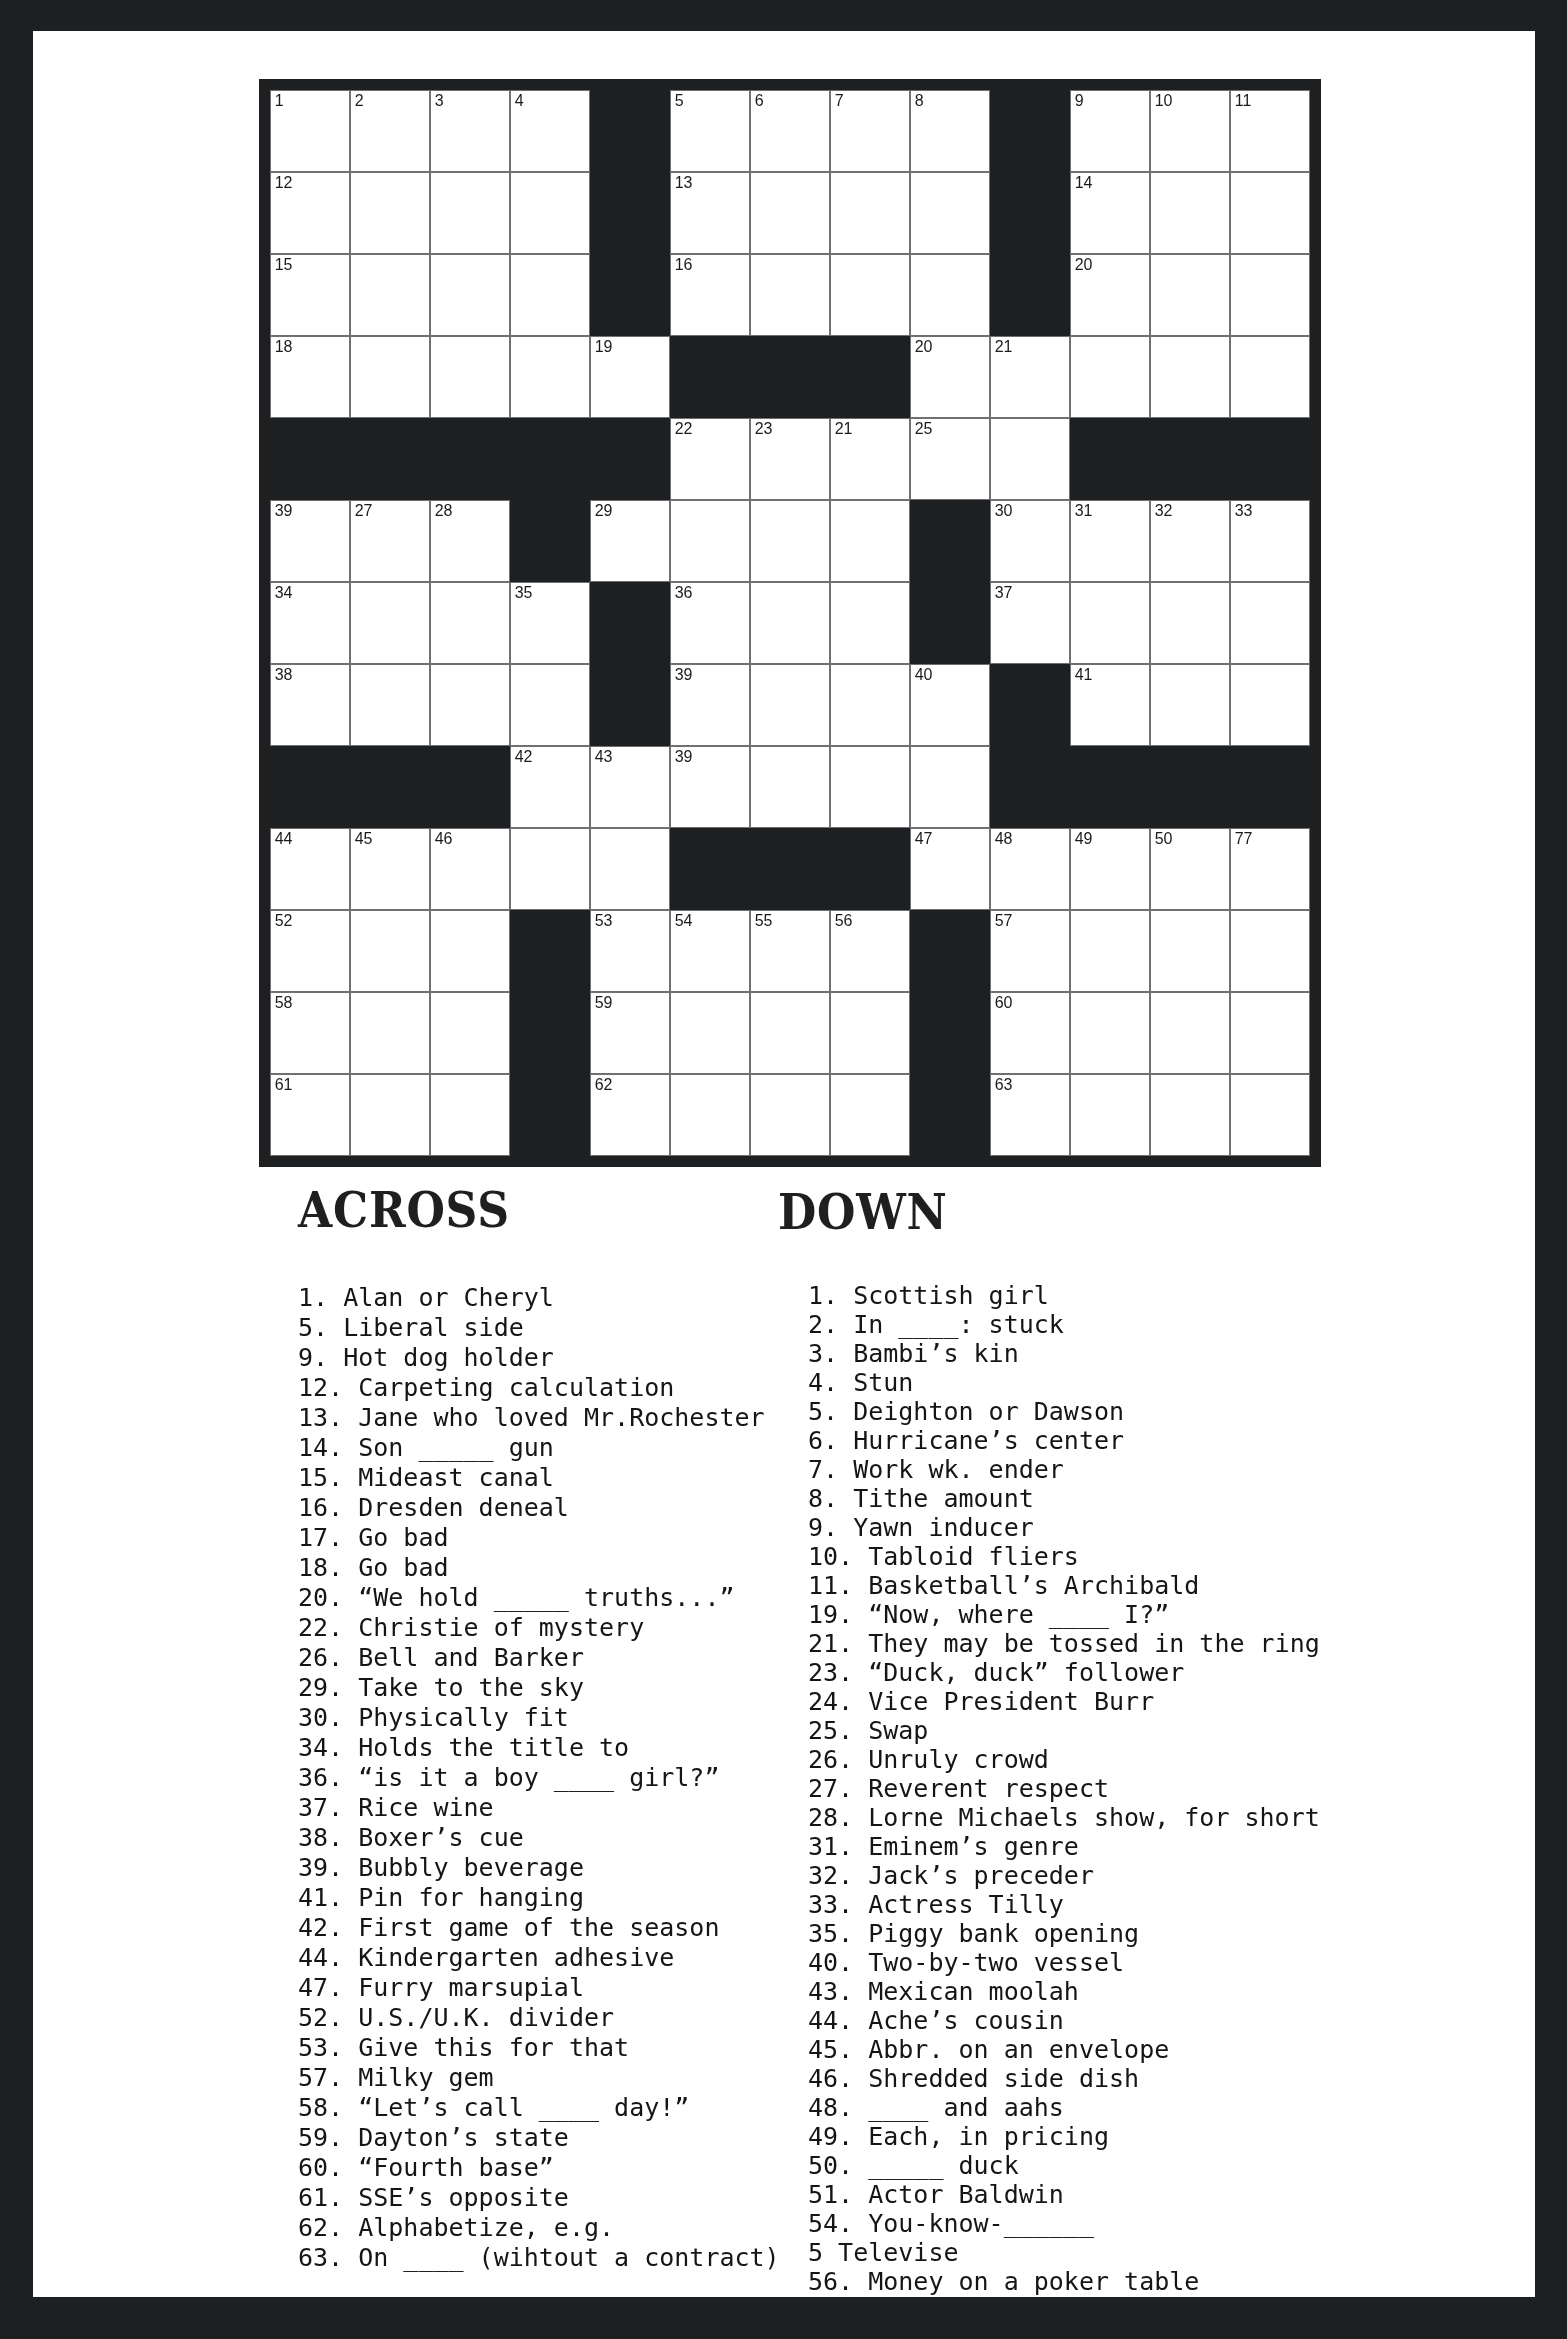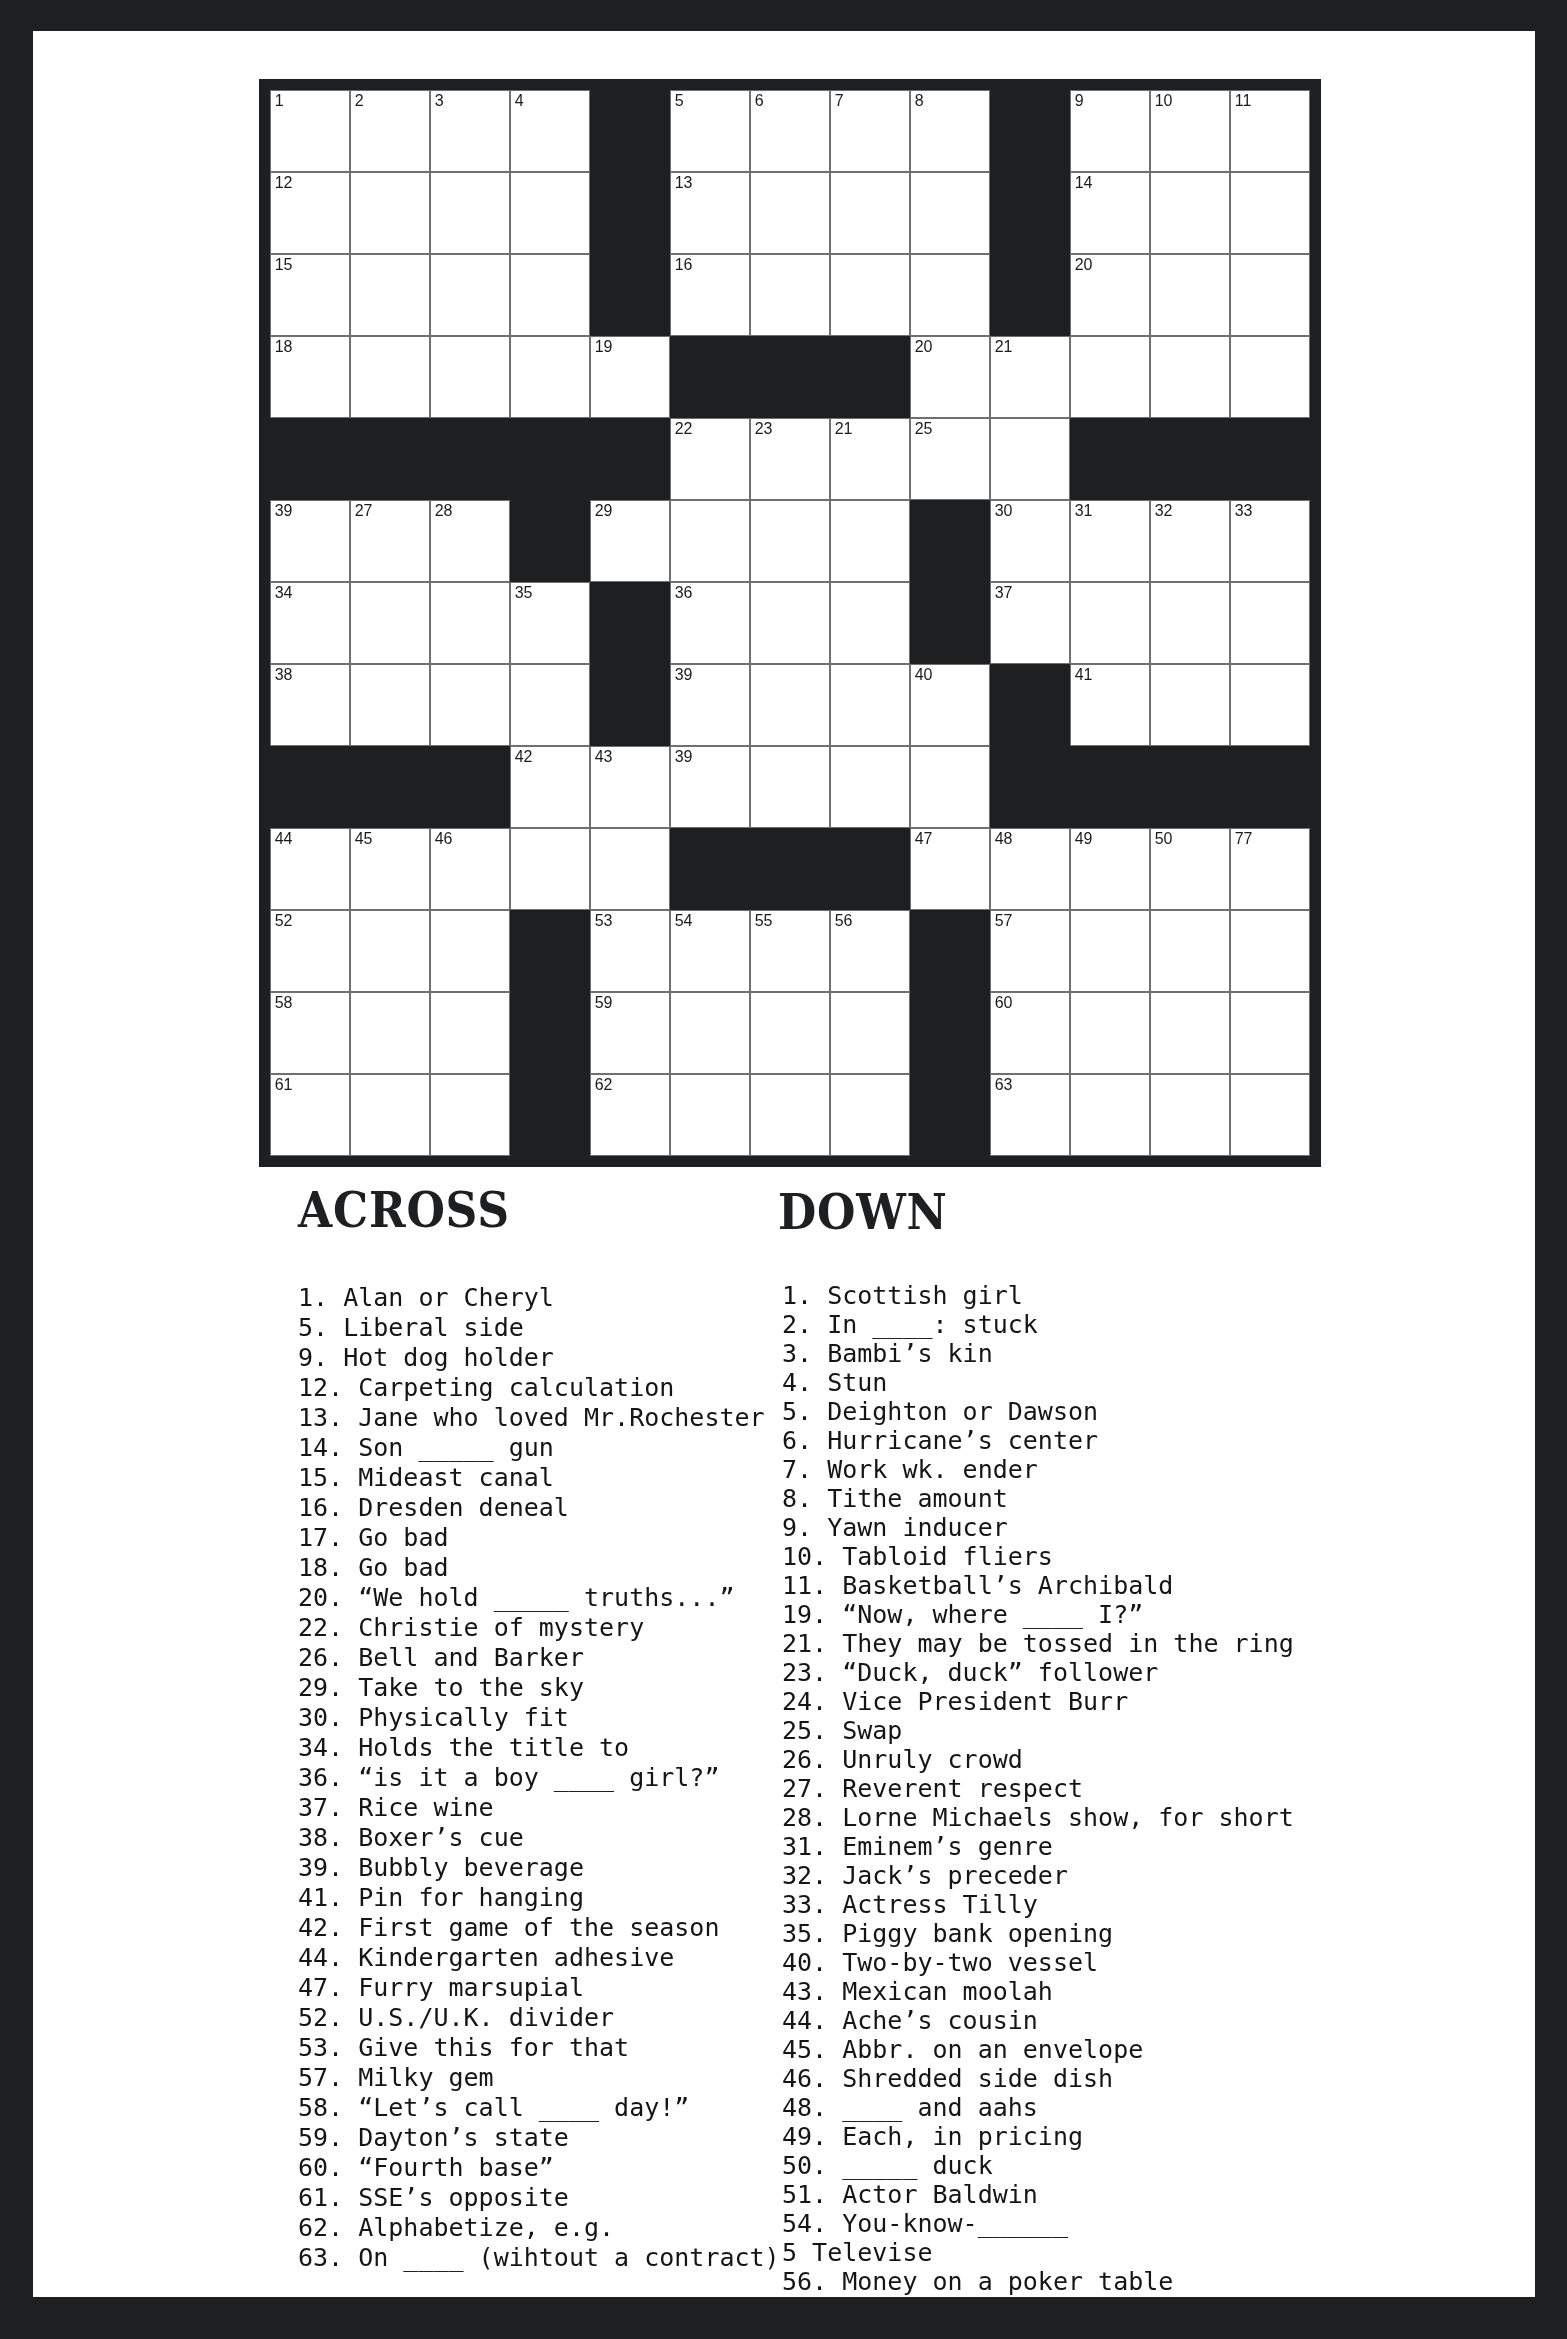--- a/index.html
+++ b/index.html
@@ -52,21 +52,21 @@
   .heading-across{left:298px;top:1184px;}
   .heading-down{left:778px;top:1186px;}
   .clues{
     position:absolute;
     font-family:"DejaVu Sans Mono",monospace;
     font-size:25px;
     color:#151515;
     white-space:pre;
   }
   .clues-across{left:298px;top:1283px;line-height:30px;}
-  .clues-down{left:782px;top:1281px;line-height:29px;}
+  .clues-down{left:808px;top:1281px;line-height:29px;}
   .clue{white-space:pre;}
 </style>
 </head>
 <body>
 
 <div class="page">
   <div class="frame"></div>
 
   <div class="grid" id="grid">
       <div class="cell white">

